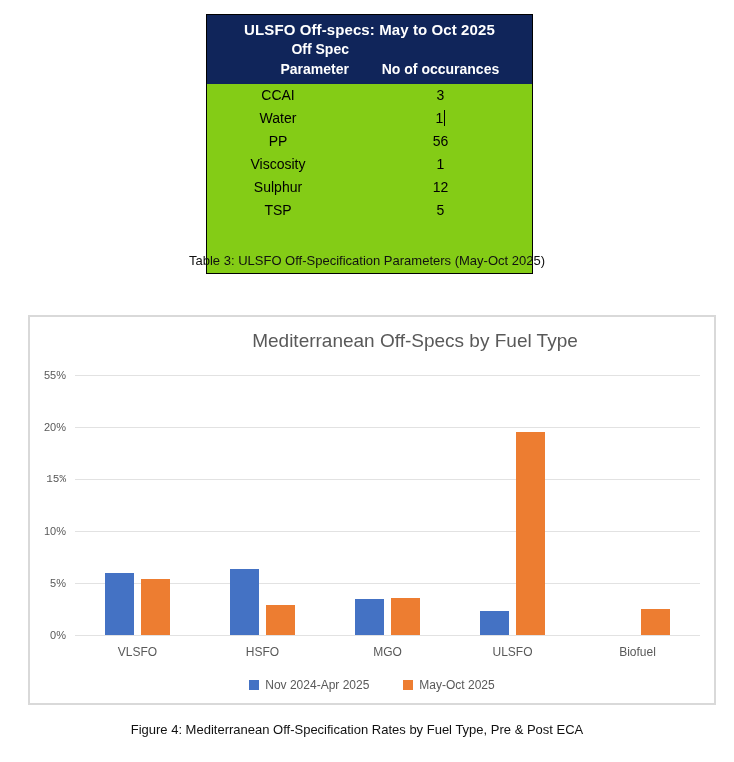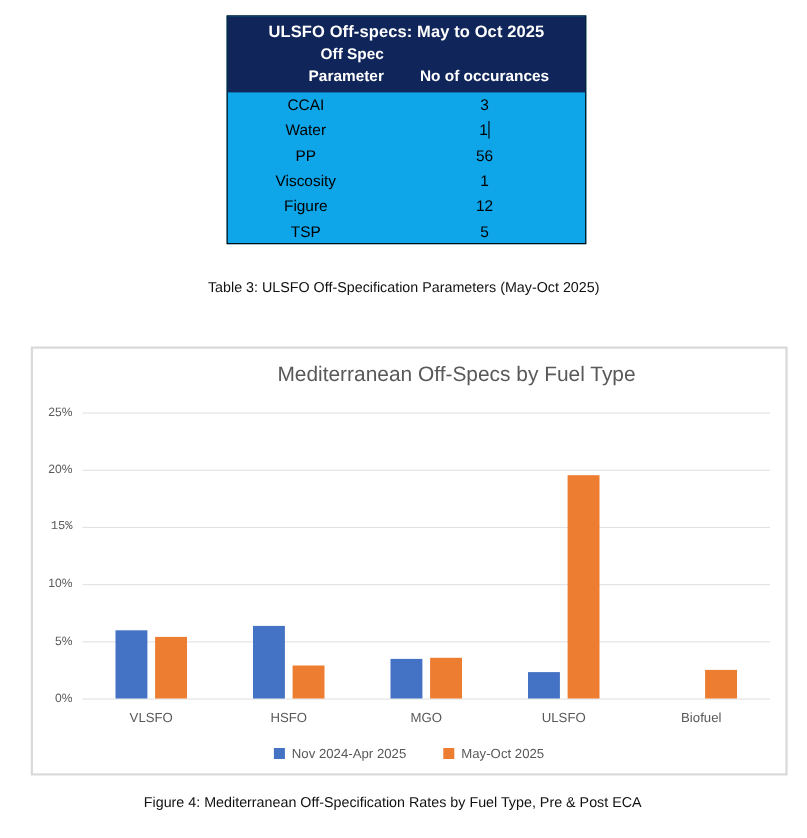--- a/index.html
+++ b/index.html
@@ -2,22 +2,22 @@
 <html><head>
 <meta charset="utf-8">
 <style>
   html,body{margin:0;padding:0;}
   body{
     width:734px;height:762px;background:#ffffff;position:relative;
     font-family:"Liberation Sans",sans-serif;overflow:hidden;
   }
   
   .offspec-table{
-    position:absolute;left:206px;top:14px;width:327px;height:208px;
-    border:1px solid #000;box-sizing:border-box;background:#0ea5e9;
+    position:absolute;left:206px;top:14px;width:327px;height:260px;
+    border:1px solid #000;box-sizing:border-box;background:#84cc16;
   }
   .t-header{
     height:69px;box-sizing:border-box;color:#fff;padding-top:6px;
   }
   .t-title{text-align:center;font-weight:bold;font-size:15px;letter-spacing:.1px;}
   .t-cols{display:flex;align-items:flex-end;margin-top:1px;}
   .t-col1h{width:142px;text-align:right;font-weight:bold;font-size:14px;line-height:20px;}
   .t-col2h{width:183px;text-align:center;font-weight:bold;font-size:14px;line-height:20px;}
   .t-body{height:137px;display:flex;flex-direction:column;}
   .t-row{flex:1;display:flex;align-items:center;font-size:14px;color:#000;}
@@ -79,21 +79,21 @@
     </div>
     <div class="t-row">
       <div class="t-cell-param">PP</div>
       <div class="t-cell-count">56</div>
     </div>
     <div class="t-row">
       <div class="t-cell-param">Viscosity</div>
       <div class="t-cell-count">1</div>
     </div>
     <div class="t-row">
-      <div class="t-cell-param">Figure</div>
+      <div class="t-cell-param">Sulphur</div>
       <div class="t-cell-count">12</div>
     </div>
     <div class="t-row">
       <div class="t-cell-param">TSP</div>
       <div class="t-cell-count">5</div>
     </div>
   </div>
 </div>
 
 <div class="table-caption">Table 3: ULSFO Off-Specification Parameters (May-Oct 2025)</div>
@@ -105,21 +105,21 @@
     <div class="ytick" style="top: 311px; color: rgb(89, 89, 89);">0%</div>
     <div class="gridline" style="top: 266px; background: rgb(226, 226, 226);"></div>
     <div class="ytick" style="top: 259px; color: rgb(89, 89, 89);">5%</div>
     <div class="gridline" style="top: 214px; background: rgb(226, 226, 226);"></div>
     <div class="ytick" style="top: 207px; color: rgb(89, 89, 89);">10%</div>
     <div class="gridline" style="top: 162px; background: rgb(226, 226, 226);"></div>
     <div class="ytick" style="top: 155px; color: rgb(89, 89, 89); font-family: Liberation Mono, monospace;">15%</div>
     <div class="gridline" style="top: 110px; background: rgb(226, 226, 226);"></div>
     <div class="ytick" style="top: 103px; color: rgb(89, 89, 89);">20%</div>
     <div class="gridline" style="top: 58px; background: rgb(226, 226, 226);"></div>
-    <div class="ytick" style="top: 51px; color: rgb(89, 89, 89);">25%</div>
+    <div class="ytick" style="top: 51px; color: rgb(89, 89, 89);">55%</div>
     <div class="bar" style="left: 75px; top: 256px; height: 62px; background: rgb(68, 114, 196);"></div>
     <div class="bar" style="left: 111px; top: 262px; height: 56px; background: rgb(237, 125, 49);"></div>
     <div class="xlabel" style="left: 45px; width: 125px; color: rgb(89, 89, 89);">VLSFO</div>
     <div class="bar" style="left: 200px; top: 252px; height: 66px; background: rgb(68, 114, 196);"></div>
     <div class="bar" style="left: 236px; top: 288px; height: 30px; background: rgb(237, 125, 49);"></div>
     <div class="xlabel" style="left: 170px; width: 125px; color: rgb(89, 89, 89);">HSFO</div>
     <div class="bar" style="left: 325px; top: 282px; height: 36px; background: rgb(68, 114, 196);"></div>
     <div class="bar" style="left: 361px; top: 281px; height: 37px; background: rgb(237, 125, 49);"></div>
     <div class="xlabel" style="left: 295px; width: 125px; color: rgb(89, 89, 89);">MGO</div>
     <div class="bar" style="left: 450px; top: 294px; height: 24px; background: rgb(68, 114, 196);"></div>

